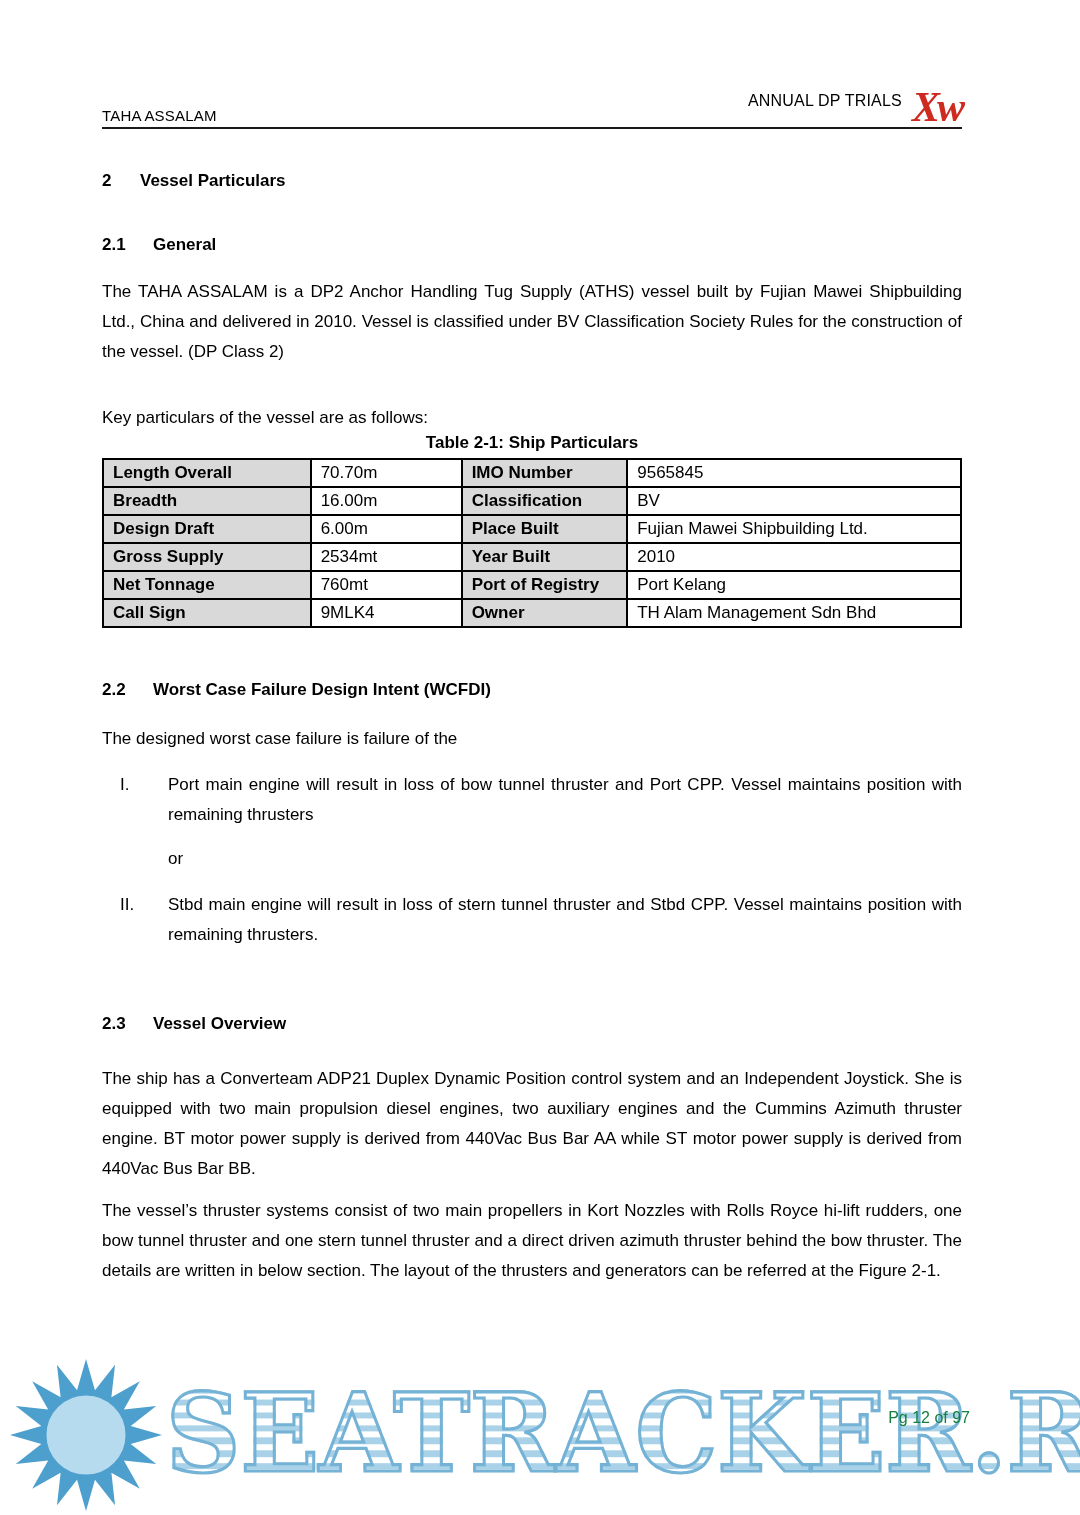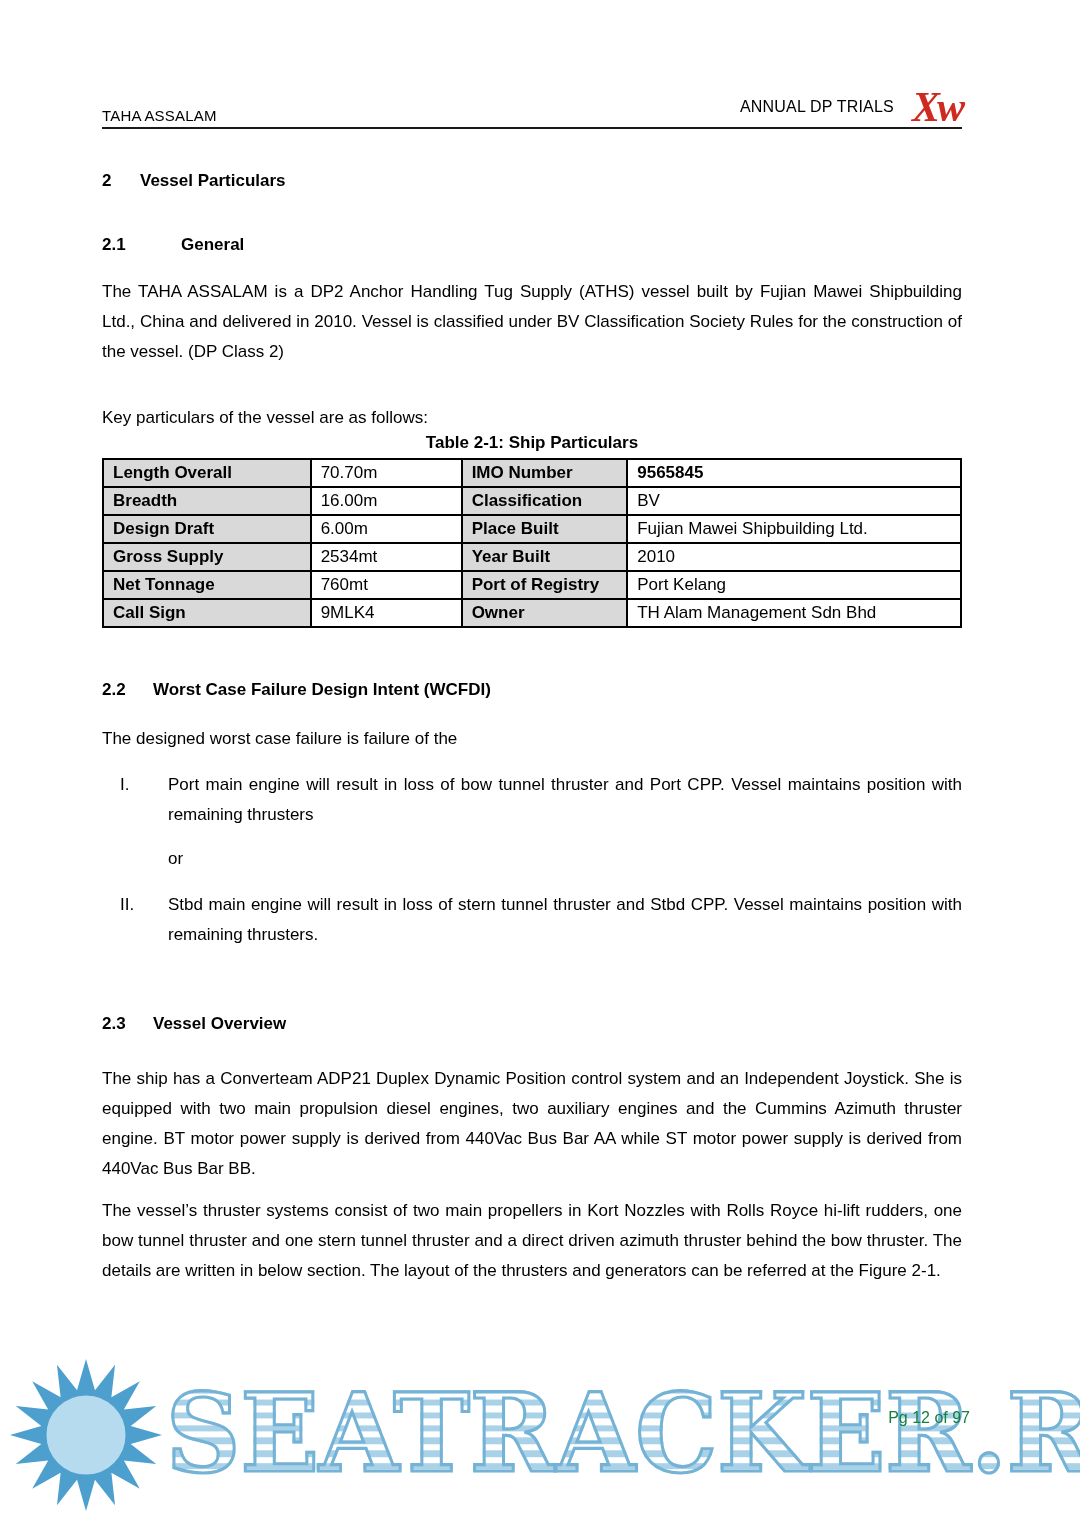--- a/index.html
+++ b/index.html
@@ -15,21 +15,21 @@
   }
   .content { padding:0 118px 0 102px; }
 
   
   .doc-header {
     display:flex; justify-content:space-between; align-items:flex-end;
     margin-top:92px; padding-bottom:3px;
     border-bottom:2px solid #1a1a1a;
   }
   .doc-header .hdr-left { font-size:15px; letter-spacing:0.2px; }
-  .hdr-right-group { display:flex; align-items:center; gap:18px; }
+  .hdr-right-group { display:flex; align-items:flex-start; gap:10px; }
   .doc-header .hdr-right { font-size:16px; letter-spacing:0.2px; padding-bottom:2px; }
   .logo {
     color:#cf2a20; font-family:"Liberation Serif", serif;
     font-style:italic; font-weight:bold; font-size:42px; line-height:0.75;
     letter-spacing:-3px;
   }
 
   
   .h-main, .h-sub { display:flex; font-weight:bold; font-size:17px; }
   .h-main .num { width:38px; flex:none; }
@@ -40,21 +40,21 @@
   .line { font-size:17px; line-height:30px; }
 
   
   .tbl-caption { text-align:center; font-weight:bold; font-size:17px; margin-top:34px; }
   table.particulars { border-collapse:collapse; width:100%; margin-top:5px; }
   table.particulars td {
     border:2px solid #000; font-size:17px;
     padding:3px 9px; height:19px; vertical-align:middle;
   }
   td.lbl { background:#d9d9d9; font-weight:bold; }
-  .col1 { width:24.2%; } .col2 { width:17.6%; } .col3 { width:19.3%; } .col4 { width:38.9%;font-weight:bold; }
+  .col1 { width:24.2%; } .col2 { width:17.6%; } .col3 { width:19.3%; } .col4 { width:38.9%; }
 
   
   .wc-item { display:flex; margin-top:16px; }
   .wc-item .marker { flex:none; width:48px; margin-left:18px; font-size:17px; line-height:30px; }
   .wc-item .txt { flex:1; font-size:17px; line-height:30px; text-align:justify; }
   .connector { margin-left:66px; margin-top:14px; font-size:17px; line-height:30px; }
 
   
   .page-number {
     position:absolute; right:110px; bottom:88px;
@@ -89,21 +89,21 @@
         <span class="hdr-right">ANNUAL DP TRIALS</span>
         <span class="logo">Xw</span>
       </span>
     </div>
 
     <div class="h-main" style="margin-top:42px;">
       <span class="num">2</span>
       <span>Vessel Particulars</span>
     </div>
 
-    <div class="h-sub" style="margin-top:44px;gap:28px;">
+    <div class="h-sub" style="margin-top:44px;">
       <span class="num">2.1</span>
       <span>General</span>
     </div>
 
     <p class="para" style="margin-top:22px;">The TAHA ASSALAM is a DP2 Anchor Handling Tug Supply (ATHS) vessel built by Fujian Mawei Shipbuilding Ltd., China and delivered in 2010. Vessel is classified under BV Classification Society Rules for the construction of the vessel. (DP Class 2)</p>
 
     <p class="line" style="margin-top:36px;">Key particulars of the vessel are as follows:</p>
 
     <div class="tbl-caption" style="margin-top:0px;">Table 2-1: Ship Particulars</div>
 

